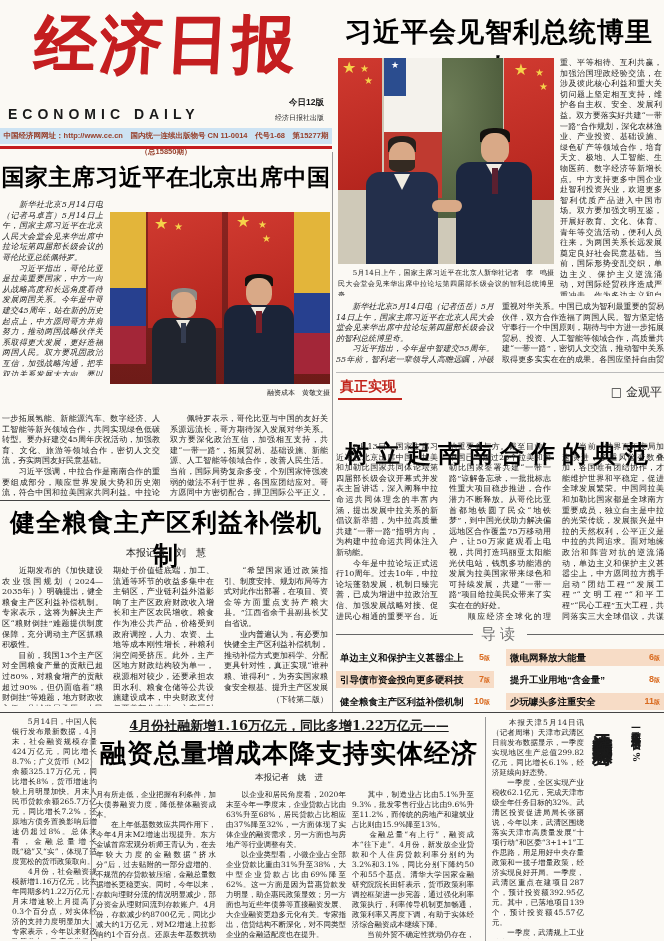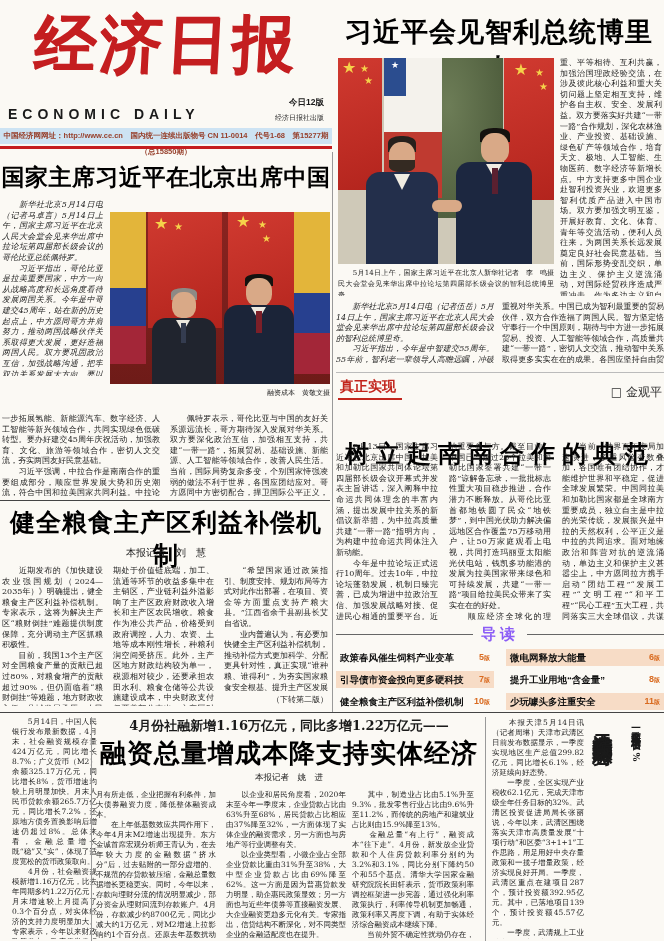--- a/index.html
+++ b/index.html
@@ -65,34 +65,34 @@
   .caption { font-size:7px; line-height:11px; text-align:justify; color:#222; overflow:hidden; }
   .caption .credit { float:right; }
   
   .forum-label { left:338px; top:378px; font-size:14px; font-weight:bold; color:#c2241c;
     border-bottom:2px solid #c2241c; padding:0 6px 2px 2px; }
   .forum-author { left:580px; top:384px; width:82px; text-align:right; font-size:12px; color:#333; }
   
   .daodu { left:336px; top:626px; width:328px; height:86px; }
   .daodu-head { display:flex; align-items:center; gap:8px; height:16px; }
   .daodu-head .line { flex:1; height:1px; background:#666; }
-  .daodu-title { font-size:15px; font-weight:bold; color:#8b5cf6; letter-spacing:4px; }
+  .daodu-title { font-size:15px; font-weight:normal; color:#737373; letter-spacing:4px; }
   .daodu-grid { margin-top:7px; display:grid; grid-template-columns:1fr 1fr;
     column-gap:12px; row-gap:5px; }
   .daodu-item { height:17px; line-height:17px; display:flex; justify-content:space-between;
     font-size:9.5px; font-weight:bold; padding:0 4px; color:#111; }
   .daodu-item.peach { background:#f7dcc6;align-items:center; }
   .dd-page { color:#d96a1f; font-weight:bold; font-size:9px; }
   .dd-unit { font-size:6px; }
   
   .tj-vert { writing-mode:vertical-rl; font-weight:900; }
   .tj-head { left:590px; top:718px; height:222px; font-size:20px; letter-spacing:1px; }
   .tj-sub  { left:629px; top:722px; height:200px; font-size:9.5px; font-weight:bold; letter-spacing:1px; }
   .kicker { left:96px; top:717px; width:386px; text-align:center;
-    font-size:13px; font-weight:bold; }
+    font-size:13px; font-weight:bold;text-decoration:underline; }
 </style>
 </head>
 <body>
 
 <div class="page">
 
   <header>
     <div class="abs mast-title">经济日报</div>
     <div class="abs mast-meta hei">
       <div class="english">ECONOMIC DAILY</div>
@@ -221,21 +221,21 @@
   </section>
 
   <section class="abs daodu hei">
     <div class="daodu-head">
       <div class="line"></div>
       <span class="daodu-title">导读</span>
       <div class="line"></div>
     </div>
     <div class="daodu-grid">
       <div class="daodu-item">
-        <span>政策春风催生饲料产业变革</span>
+        <span>单边主义和保护主义甚嚣尘上</span>
         <span class="dd-page"><span>5</span><span class="dd-unit">版</span></span>
       </div>
       <div class="daodu-item peach">
         <span>微电网释放大能量</span>
         <span class="dd-page"><span>6</span><span class="dd-unit">版</span></span>
       </div>
       <div class="daodu-item peach">
         <span>引导债市资金投向更多硬科技</span>
         <span class="dd-page"><span>7</span><span class="dd-unit">版</span></span>
       </div>

